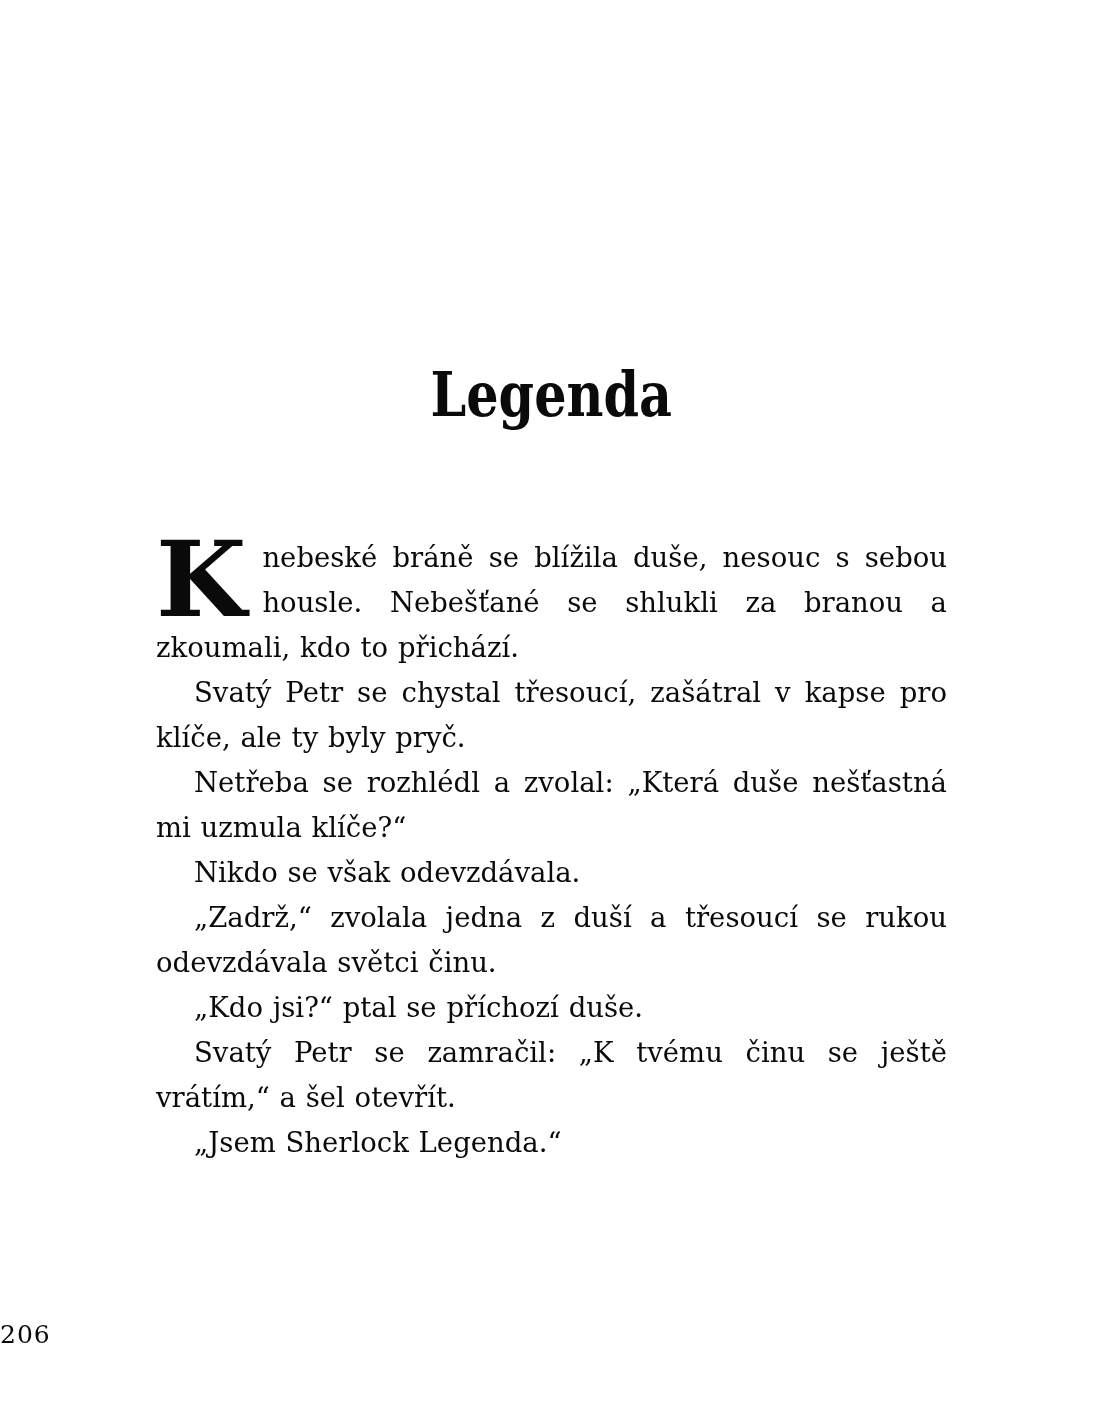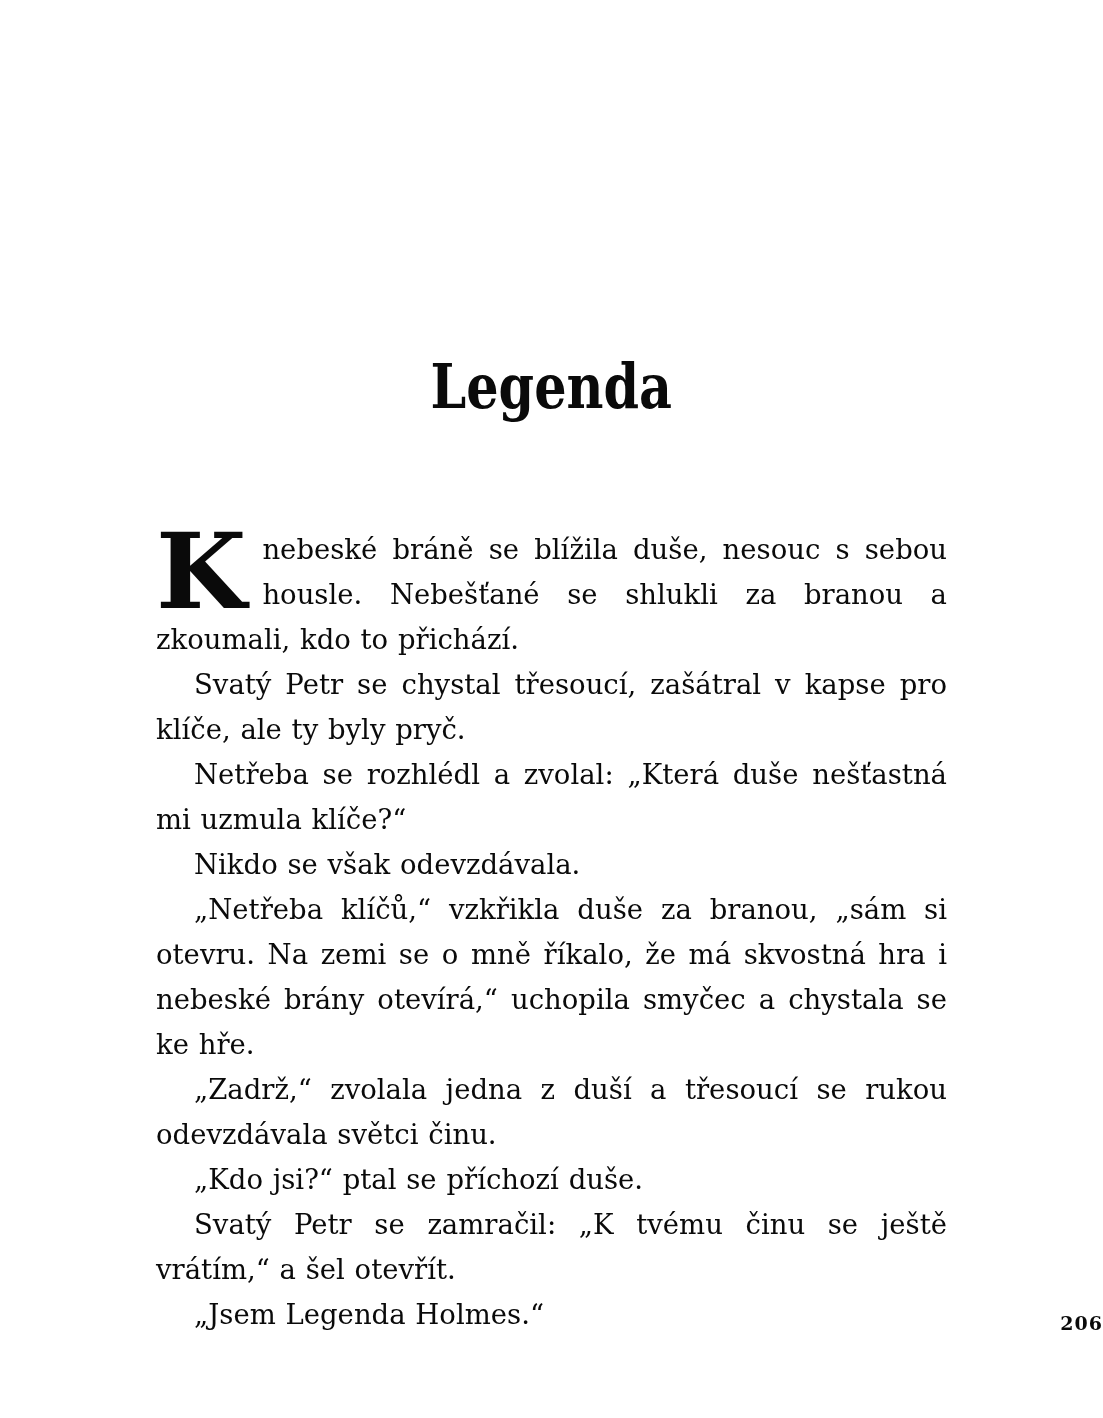--- a/index.html
+++ b/index.html
@@ -16,21 +16,21 @@
     overflow: hidden;
   }
   .page {
     box-sizing: border-box;
     width: 1103px;
     height: 1418px;
     padding: 0 156px;
     position: relative;
   }
   .chapter-title {
-    margin: 0;
+    margin: 8px;
     padding-top: 350px;
     text-align: center;
     font-size: 0;
   }
   .chapter-title .title-inner {
     display: inline-block;
     font-size: 62px;
     font-weight: bold;
     letter-spacing: 0px;
     transform: scaleX(0.82);
@@ -58,44 +58,43 @@
     font-weight: bold;
     padding-right: 16px;
     padding-top: 5px;
     letter-spacing: 0;
   }
   .page-number {
     position: absolute;
     left: 0;
     right: 0;
     top: 1312px;
-    text-align: right;
-    font-size: 19px;
-    font-weight: bold;
+    text-align: left;
+    font-size: 25px;
+    font-weight: normal;
     letter-spacing: 1px;
   }
 </style>
 </head>
 <body>
 
 <div class="page">
 
   <h1 class="chapter-title">
     <span class="title-inner">Legenda</span>
   </h1>
 
   <div class="body-text">
     <p class="first-para">
       <span class="dropcap">K</span><span>nebeské bráně se blížila duše, nesouc s sebou housle. Nebešťané se shlukli za branou a zkoumali, kdo to přichází.</span>
     </p>
     <p><span>Svatý Petr se chystal třesoucí, zašátral v kapse pro klíče, ale ty byly pryč.</span></p>
     <p><span>Netřeba se rozhlédl a zvolal: „Která duše nešťastná mi uzmula klíče?“</span></p>
     <p><span>Nikdo se však odevzdávala.</span></p>
-    <p><span>„Netřeba klíčů,“ vzkřikla duše za branou, „sám si otevru. Na zemi se o mně říkalo, že má skvostná hra i nebeské brány otevírá,“ uchopila smyčec a chystala se ke hře.</span></p>
     <p><span>„Zadrž,“ zvolala jedna z duší a třesoucí se rukou odevzdávala světci činu.</span></p>
     <p><span>„Kdo jsi?“ ptal se příchozí duše.</span></p>
     <p><span>Svatý Petr se zamračil: „K tvému činu se ještě vrátím,“ a šel otevřít.</span></p>
-    <p><span>„Jsem Legenda Holmes.“</span></p>
+    <p><span>„Jsem Sherlock Legenda.“</span></p>
   </div>
 
   <div class="page-number">206</div>
 
 </div>
 
 </body></html>

